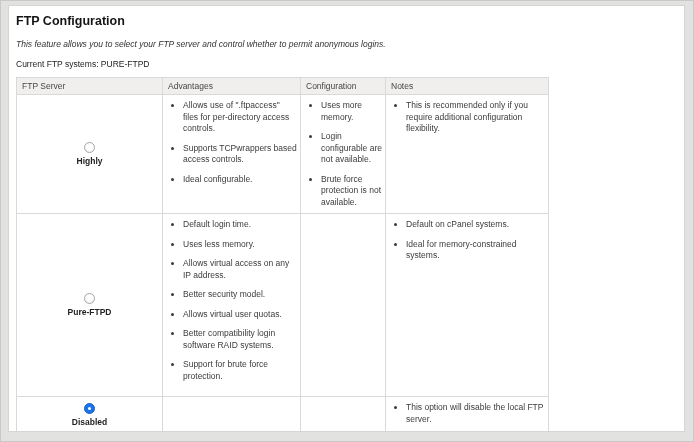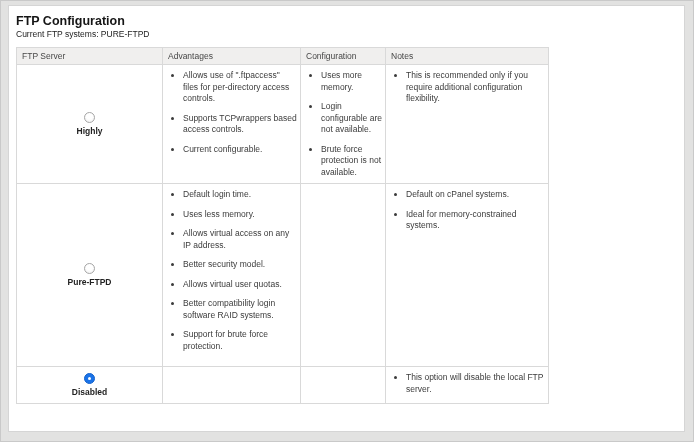--- a/index.html
+++ b/index.html
@@ -17,21 +17,21 @@
   }
   .card {
     position: absolute;
     left: 7px; top: 4px; right: 8px; bottom: 9px;
     background: #ffffff;
     border: 1px solid #d5d5d5;
     padding: 8px 7px;
     overflow: hidden;
   }
   .page-title {
-    margin: 0 0 0 0;
+    margin: 0 0 10px 0;
     font-size: 12.5px;
     font-weight: bold;
     color: #151515;
     line-height: 15px;
   }
   .page-subtitle {
     margin: 0 0 9px 0;
     font-size: 8.5px;
     font-style: italic;
     color: #333333;
@@ -111,20 +111,21 @@
     line-height: 11px;
   }
 </style>
 </head>
 <body>
 
 <div class="frame">
   <div class="card">
 
     <h1 class="page-title">FTP Configuration</h1>
+    <p class="page-subtitle">This feature allows you to select your FTP server and control whether to permit anonymous logins.</p>
     <p class="current-server">Current FTP systems: PURE-FTPD</p>
 
     <table class="ftp-table">
       <colgroup>
         <col style="width:146px">
         <col style="width:138px">
         <col style="width:85px">
         <col style="width:163px">
       </colgroup>
       <thead>
@@ -138,21 +139,21 @@
       <tbody>
         <tr style="height:115px">
           <td class="server-cell">
             <span class="radio" data-checked="false"></span>
             <div class="server-label">Highly</div>
           </td>
           <td>
             <ul class="bullets">
                 <li>Allows use of ".ftpaccess" files for per-directory access controls.</li>
                 <li>Supports TCPwrappers based access controls.</li>
-                <li>Current configurable.</li>
+                <li>Ideal configurable.</li>
               </ul>
           </td>
           <td>
             <ul class="bullets">
                 <li>Uses more memory.</li>
                 <li>Login configurable are not available.</li>
                 <li>Brute force protection is not available.</li>
               </ul>
           </td>
           <td>

